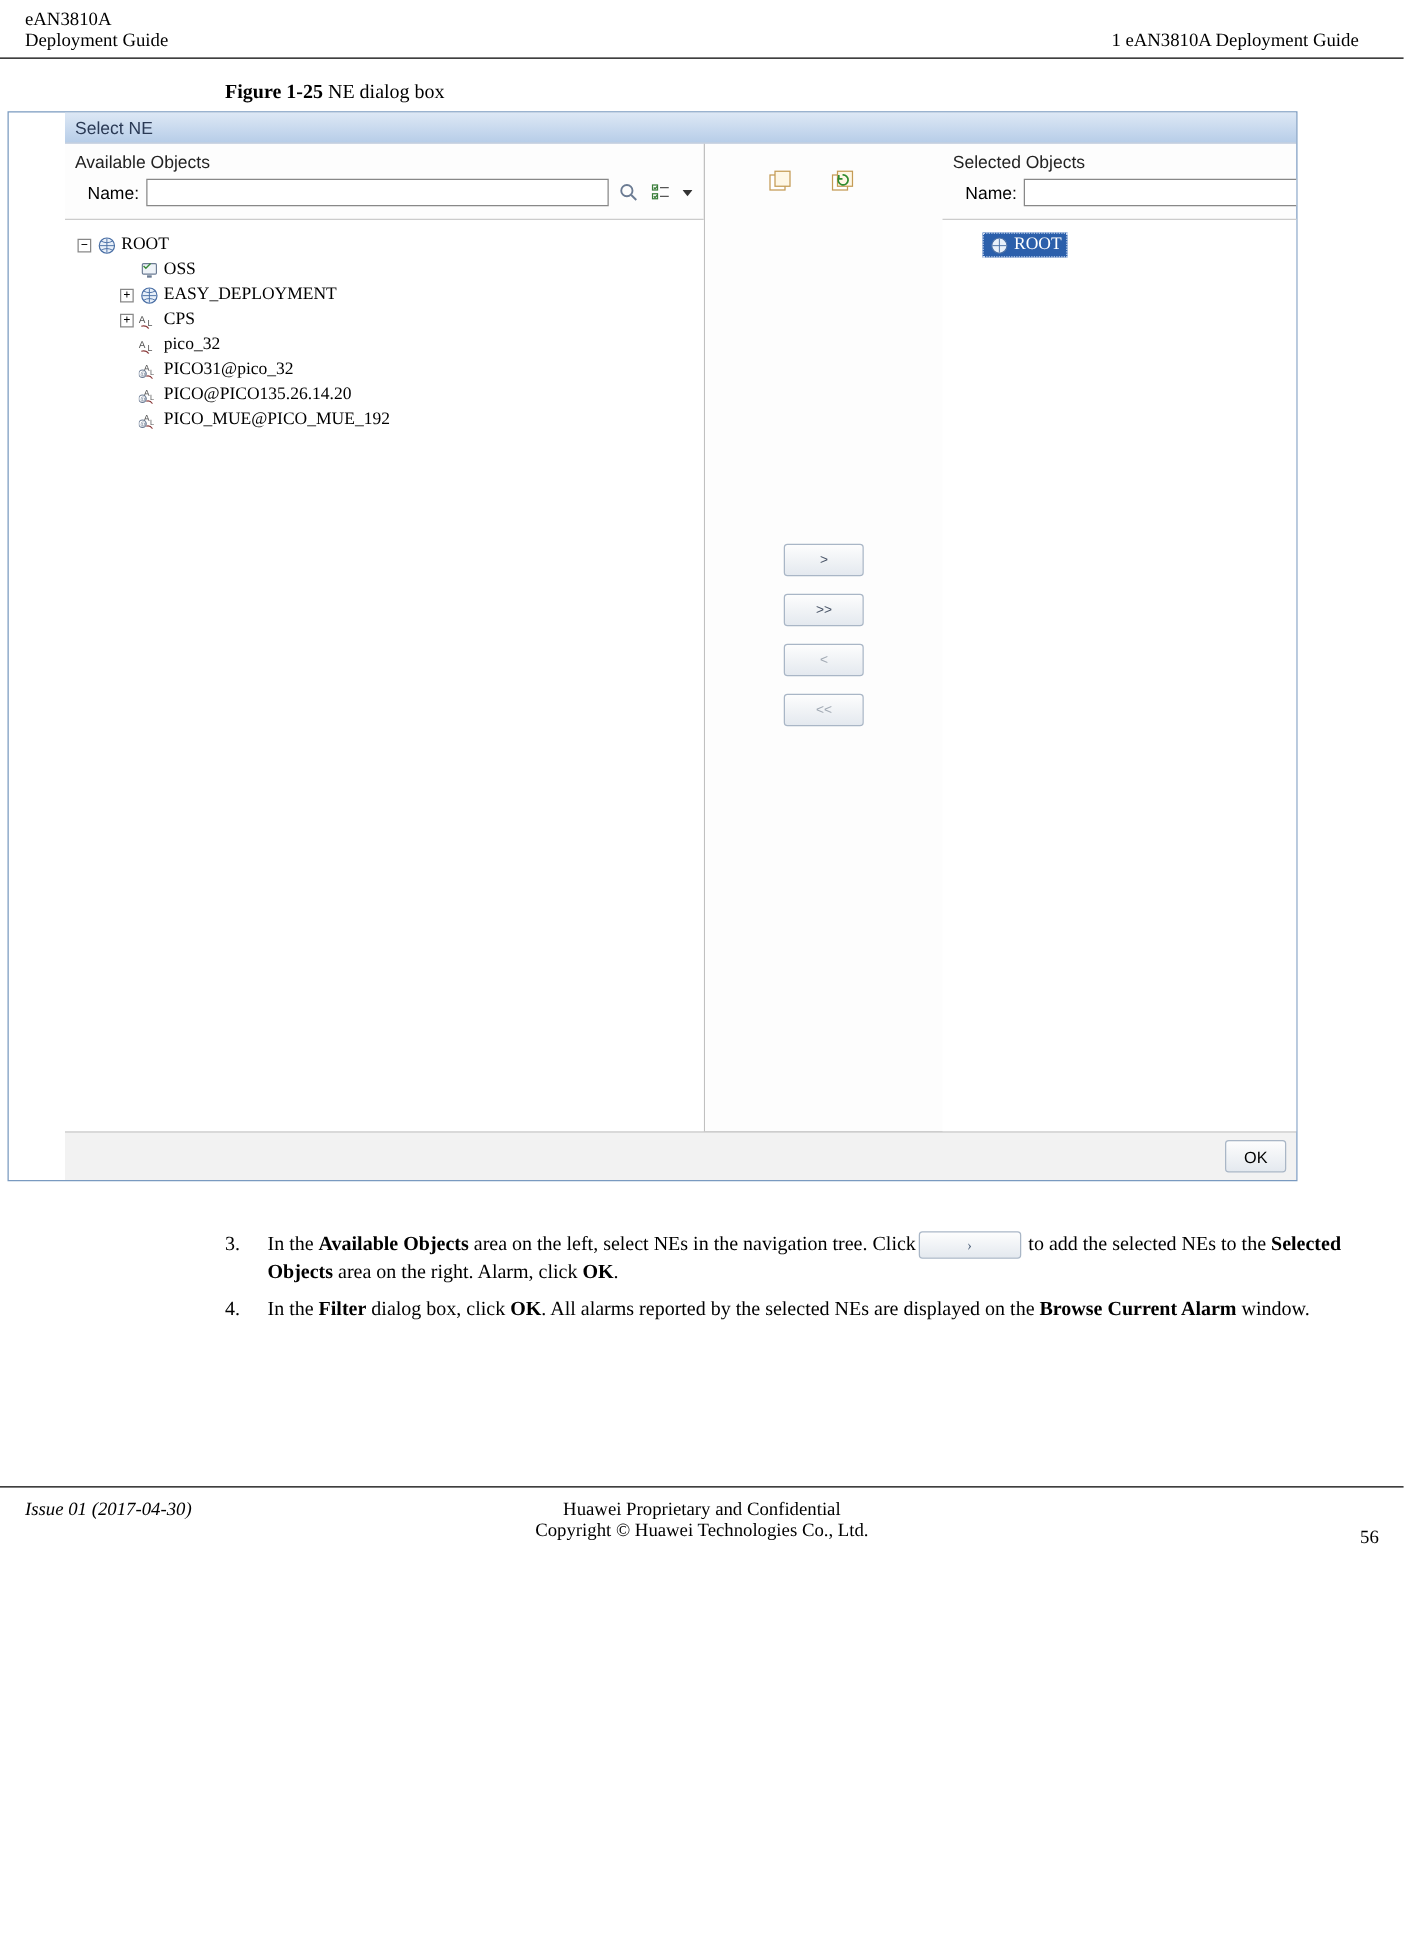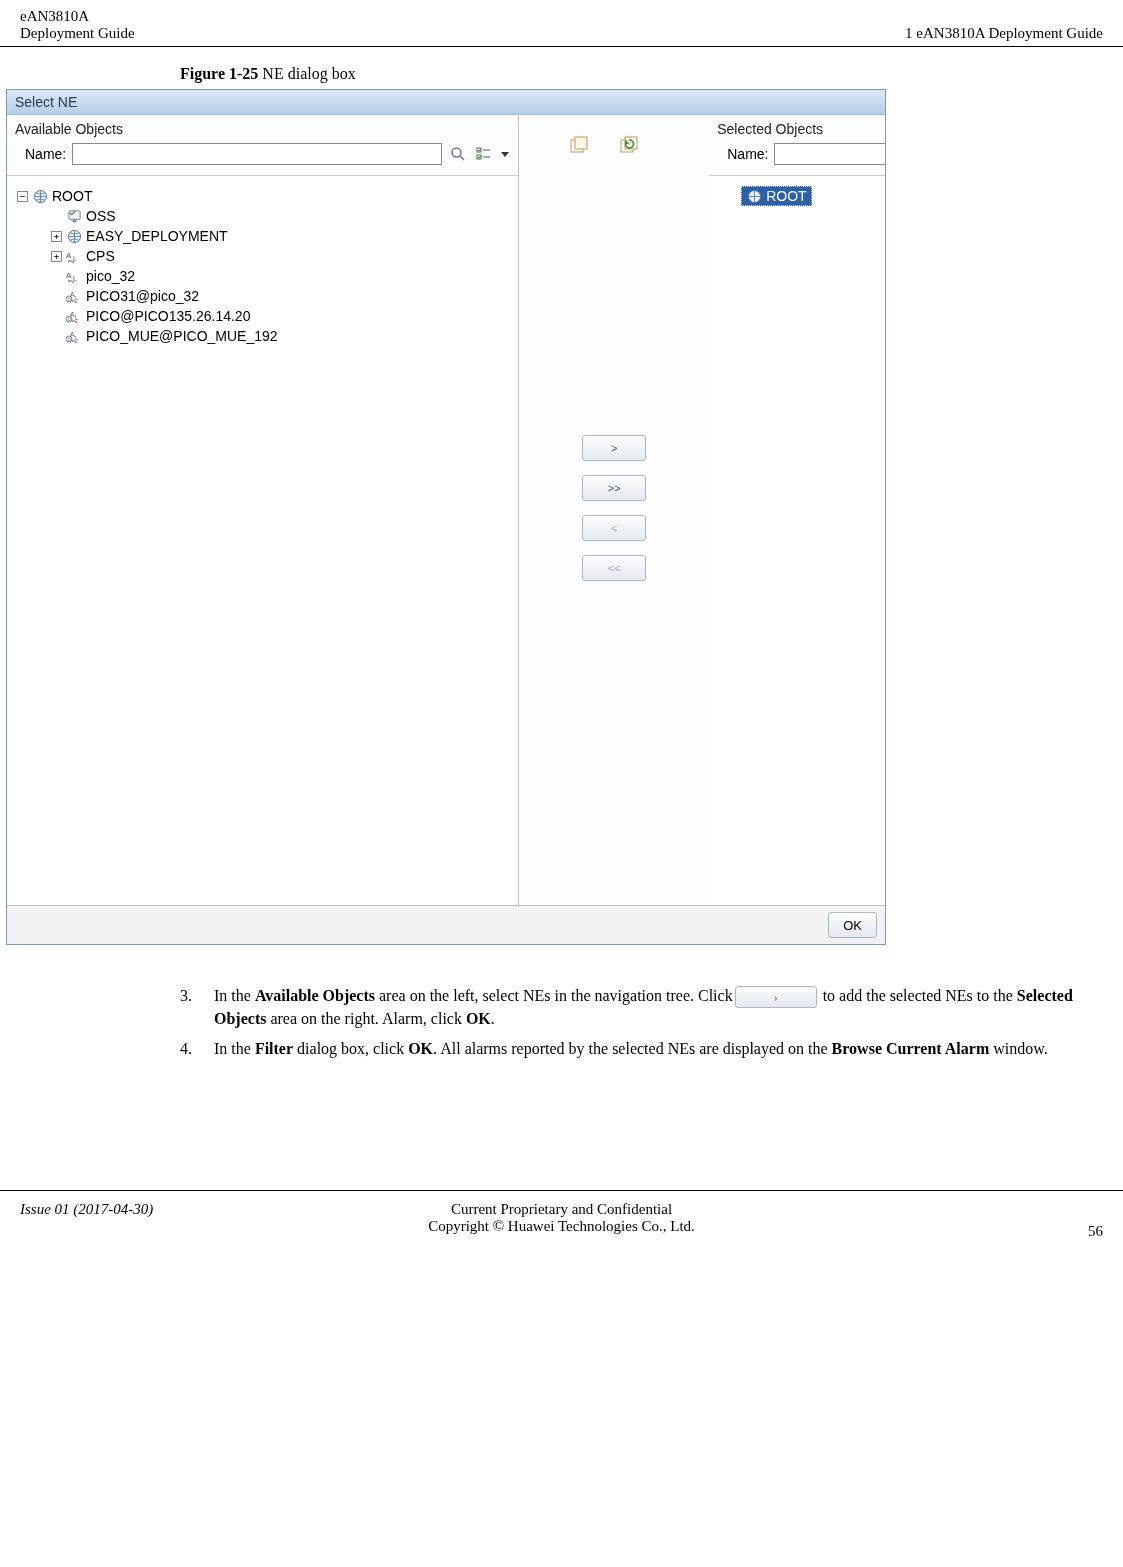--- a/index.html
+++ b/index.html
@@ -8,39 +8,40 @@
       font-size: 16px;
       color: #000;
       background: #fff;
       width: 1123px;
       margin: 0 auto;
       padding: 0;
     }
     .page-header {
       display: flex;
       justify-content: space-between;
-      padding: 8px 20px 4px 20px;
+      padding: 8px 36px 4px 20px;
       border-bottom: 1px solid #000;
       font-size: 15px;
     }
     .page-header .left { text-align: left; }
     .page-header .right { text-align: right; display: flex; align-items: flex-end; }
     .figure-caption {
       text-align: left;
       margin: 18px 0 6px 180px;
       font-size: 16px;
     }
     .figure-caption b { font-weight: bold; }
     .dialog-wrap {
       margin: 0 0 0 6px;
       border: 1px solid #7a9ac0;
-      width: 880px;
+      width: 1032px;
       font-family: Tahoma, Arial, sans-serif;
       font-size: 13px;
       overflow: hidden;
+      padding-left: 45px;
     }
     .dialog-title {
       background: linear-gradient(#dde8f5, #b7cde8);
       padding: 4px 8px;
       color: #2b3a55;
       font-size: 14px;
       border-bottom: 1px solid #a8b8cf;
     }
     .dialog-body {
       display: flex;
@@ -126,21 +127,21 @@
     }
     .exp-spacer { width: 11px; height: 11px; display: inline-block; }
     .node-icon {
       width: 16px; height: 16px;
       display: inline-flex;
       align-items: center;
       justify-content: center;
       font-size: 11px;
     }
     .globe-icon svg, .monitor-icon svg, .al-icon svg, .al-at-icon svg { display:block; }
-    .node-label { font-size: 14px; font-family: Liberation Sans, sans-serif; }
+    .node-label { font-size: 14px; font-family: Liberation Serif, serif; }
     .mid-icons {
       display: flex;
       gap: 30px;
       align-items: center;
       height: 28px;
       margin-bottom: 6px;
       margin-left: -20px;
     }
     .mid-icons .mi { width:20px; height:20px; display:inline-flex; align-items:center; justify-content:center; }
     .move-buttons {
@@ -443,17 +444,17 @@
       <span class="txt">
         <span>In the </span><b>Filter</b><span> dialog box, click </span><b>OK</b><span>. All alarms reported by the selected NEs are displayed on the </span><b>Browse Current Alarm</b><span> window.</span>
       </span>
     </li>
   </ol>
 </div>
 
 <div class="page-footer">
   <div class="left">Issue 01 (2017-04-30)</div>
   <div class="center">
-    <div>Current Proprietary and Confidential</div>
+    <div>Huawei Proprietary and Confidential</div>
     <div>Copyright © Huawei Technologies Co., Ltd.</div>
   </div>
   <div class="right">56</div>
 </div>
 
 </body></html>

